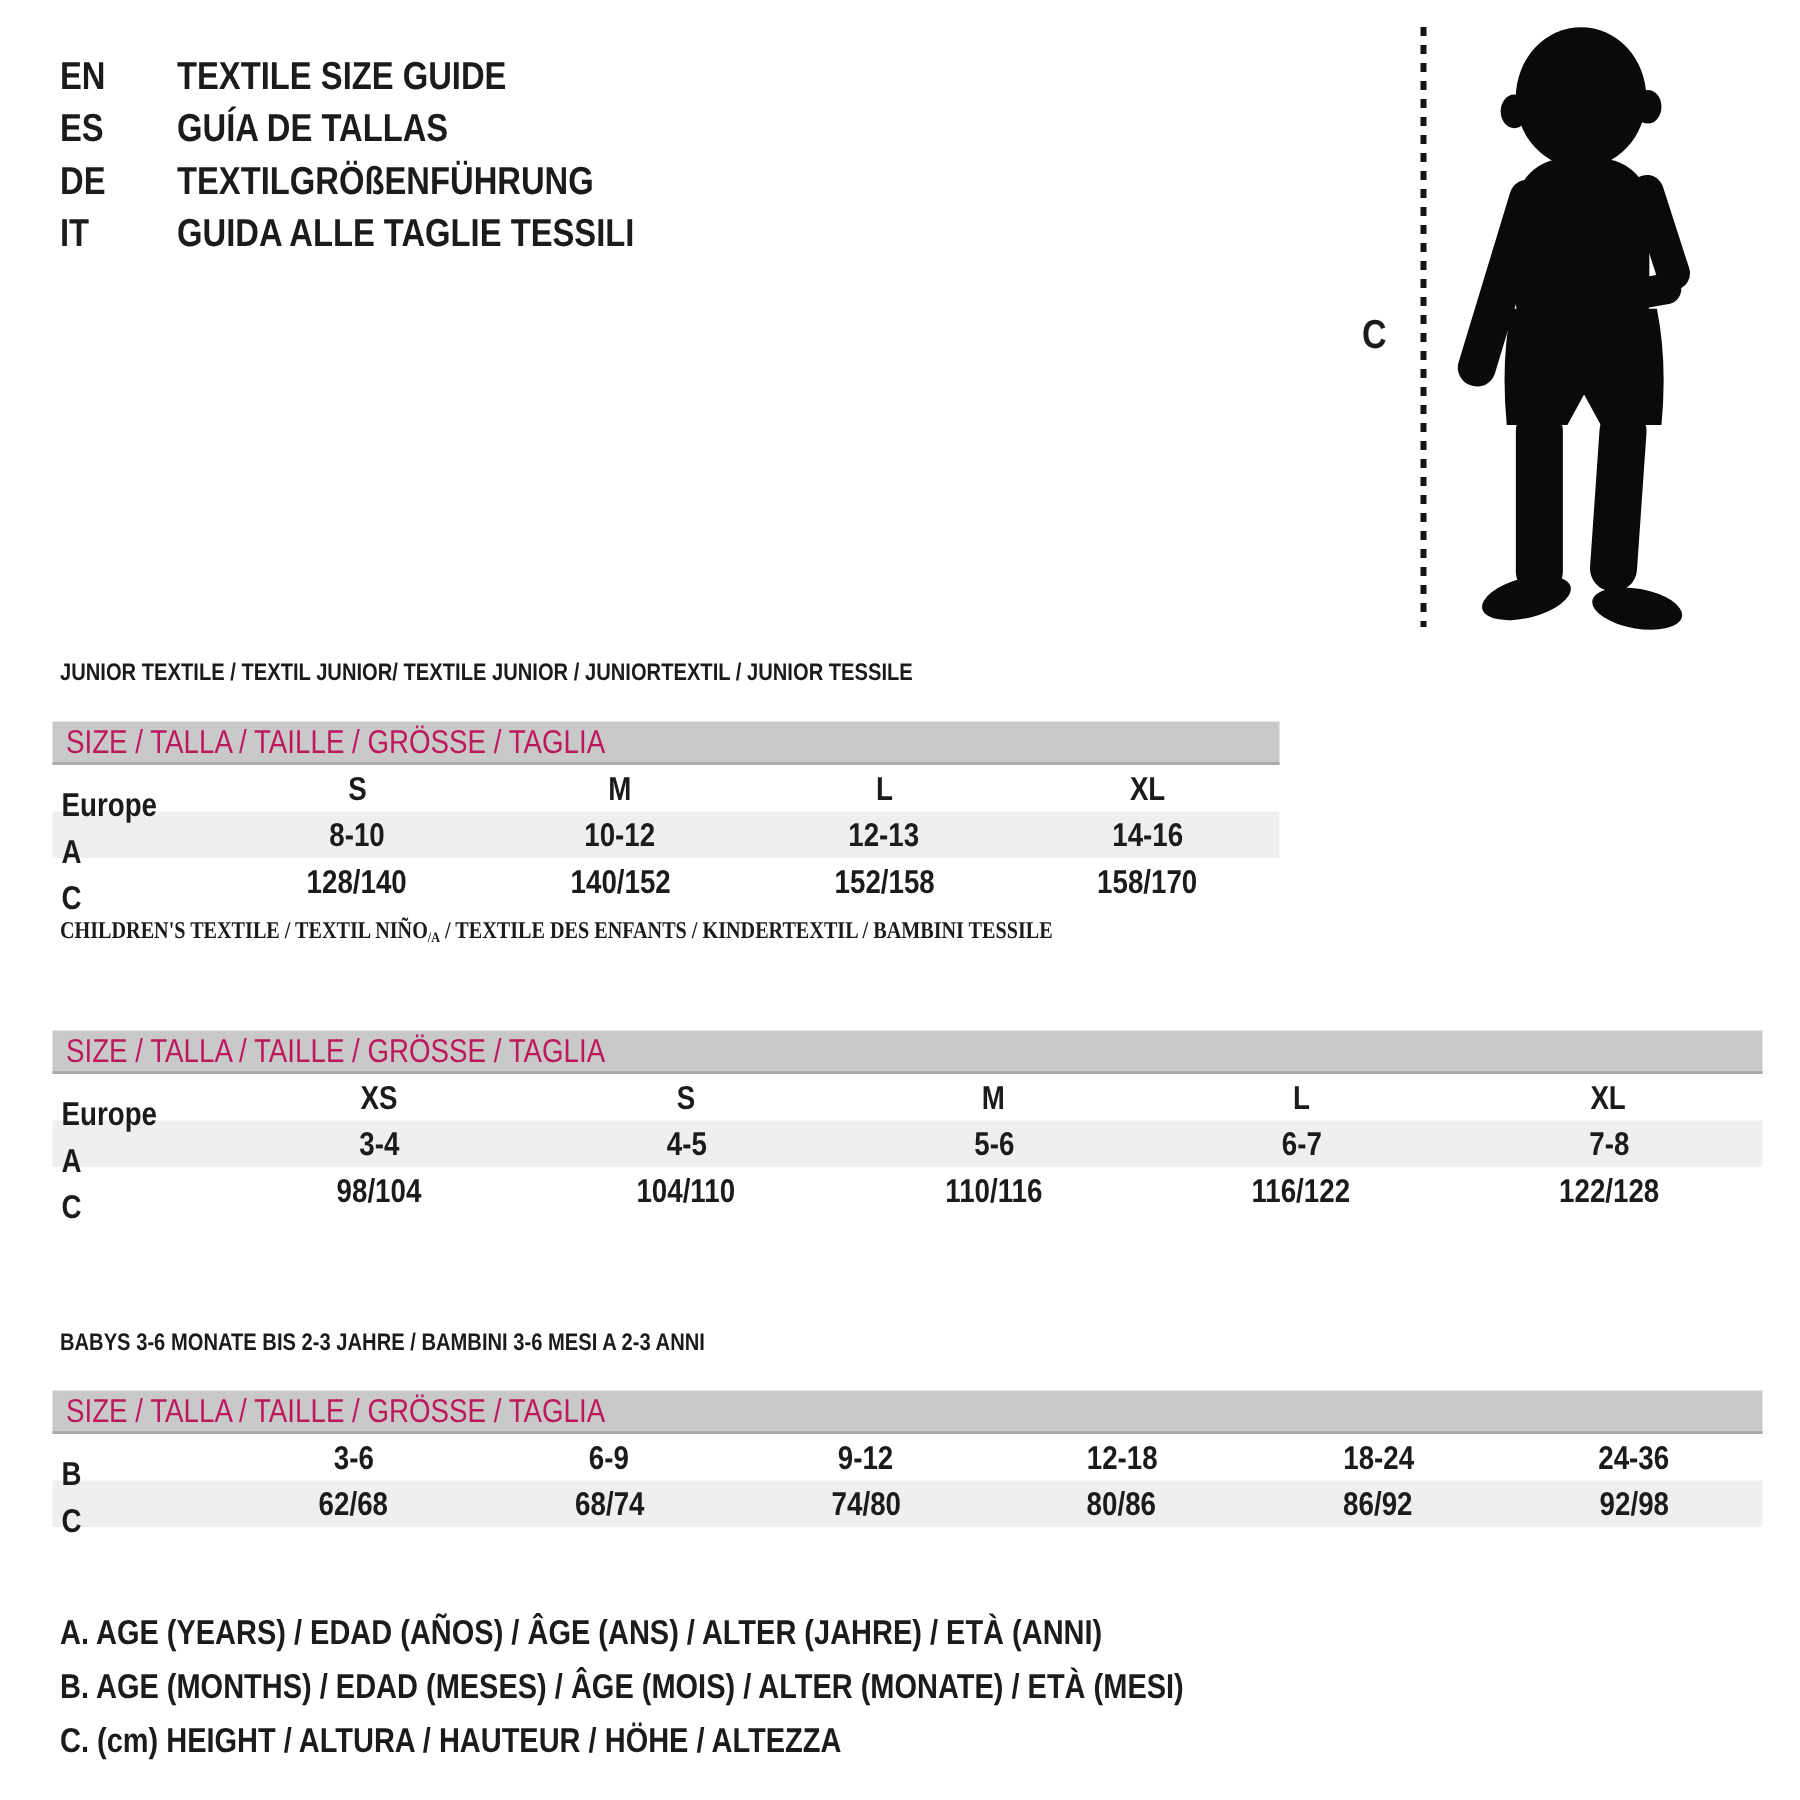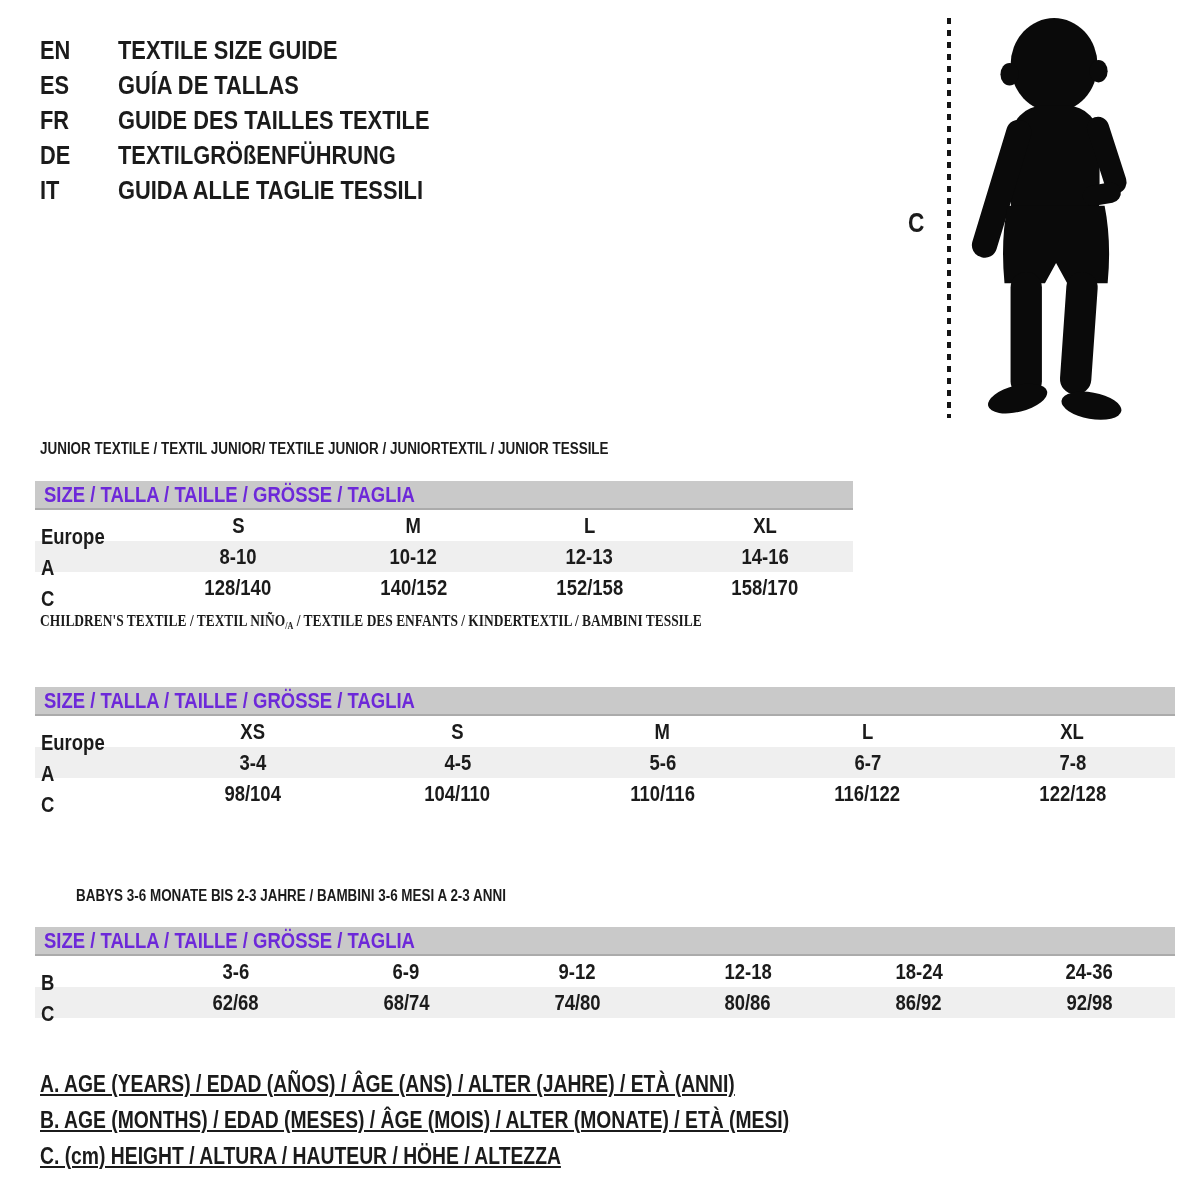--- a/index.html
+++ b/index.html
@@ -28,48 +28,44 @@
 
   
   .sec-title { position:absolute; left:40px; font-size:16px; font-weight:bold; line-height:30px; }
   .sub { font-size:60%; position:relative; top:3px; letter-spacing:0; }
 
   
   .stable { position:absolute; left:35px; }
   .size-bar {
     height:29px; background:#c9c9c9; border-bottom:2px solid #ababab; box-sizing:border-box;
     display:flex; align-items:center; padding-left:9px;
-    font-size:22px; font-weight:bold; color:#6d28d9;
+    font-size:22px; font-weight:normal; color:#be185d;
   }
   .trow { display:flex; height:31px; align-items:center; font-size:22px; font-weight:bold; }
   .trow .lbl { width:115px; padding-left:6px; box-sizing:border-box;margin-top:22px; }
   .trow .cell { flex:1; text-align:center; }
   .alt { background:#efefef; }
 
   
   .legend { position:absolute; left:40px; top:1066px; }
-  .legend-row { height:36px; display:flex; align-items:center; font-size:23px; font-weight:bold;text-decoration:underline; }
+  .legend-row { height:36px; display:flex; align-items:flex-end; font-size:23px; font-weight:bold; }
 </style>
 </head>
 <body>
 
 <div class="page">
 
   <div class="lang-block">
     <div class="lang-row">
       <div class="lang-code"><span class="cl">EN</span></div>
       <div><span class="cl">TEXTILE SIZE GUIDE</span></div>
     </div>
     <div class="lang-row">
       <div class="lang-code"><span class="cl">ES</span></div>
       <div><span class="cl">GUÍA DE TALLAS</span></div>
-    </div>
-    <div class="lang-row">
-      <div class="lang-code"><span class="cl">FR</span></div>
-      <div><span class="cl">GUIDE DES TAILLES TEXTILE</span></div>
     </div>
     <div class="lang-row">
       <div class="lang-code"><span class="cl">DE</span></div>
       <div><span class="cl">TEXTILGRÖßENFÜHRUNG</span></div>
     </div>
     <div class="lang-row">
       <div class="lang-code"><span class="cl">IT</span></div>
       <div><span class="cl">GUIDA ALLE TAGLIE TESSILI</span></div>
     </div>
   </div>
@@ -151,21 +147,21 @@
     <div class="trow">
       <div class="lbl"><span class="cl">C</span></div>
       <div class="cell"><span class="cx">98/104</span></div>
       <div class="cell"><span class="cx">104/110</span></div>
       <div class="cell"><span class="cx">110/116</span></div>
       <div class="cell"><span class="cx">116/122</span></div>
       <div class="cell"><span class="cx">122/128</span></div>
     </div>
   </div>
 
-  <div class="sec-title" style="top:881px;margin-left:36px;">
+  <div class="sec-title" style="top:881px;">
     <span class="cl">BABYS 3-6 MONATE BIS 2-3 JAHRE / BAMBINI 3-6 MESI A 2-3 ANNI</span>
   </div>
   <div class="stable" style="top:927px; width:1140px;">
     <div class="size-bar">
       <span class="cl">SIZE / TALLA / TAILLE / GRÖSSE / TAGLIA</span>
     </div>
     <div class="trow">
       <div class="lbl"><span class="cl">B</span></div>
       <div class="cell"><span class="cx">3-6</span></div>
       <div class="cell"><span class="cx">6-9</span></div>

